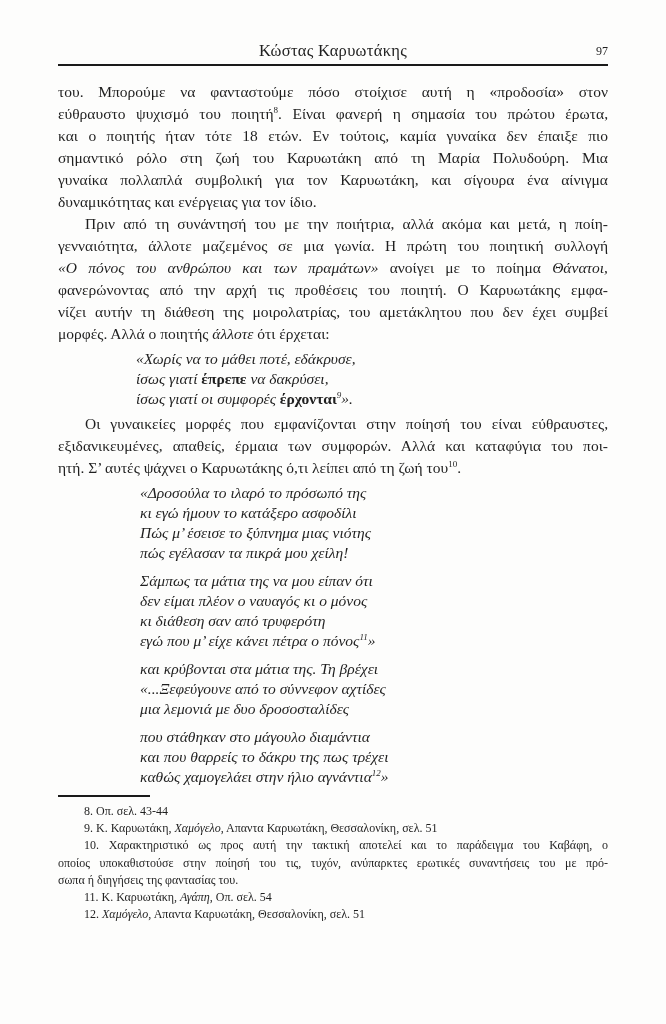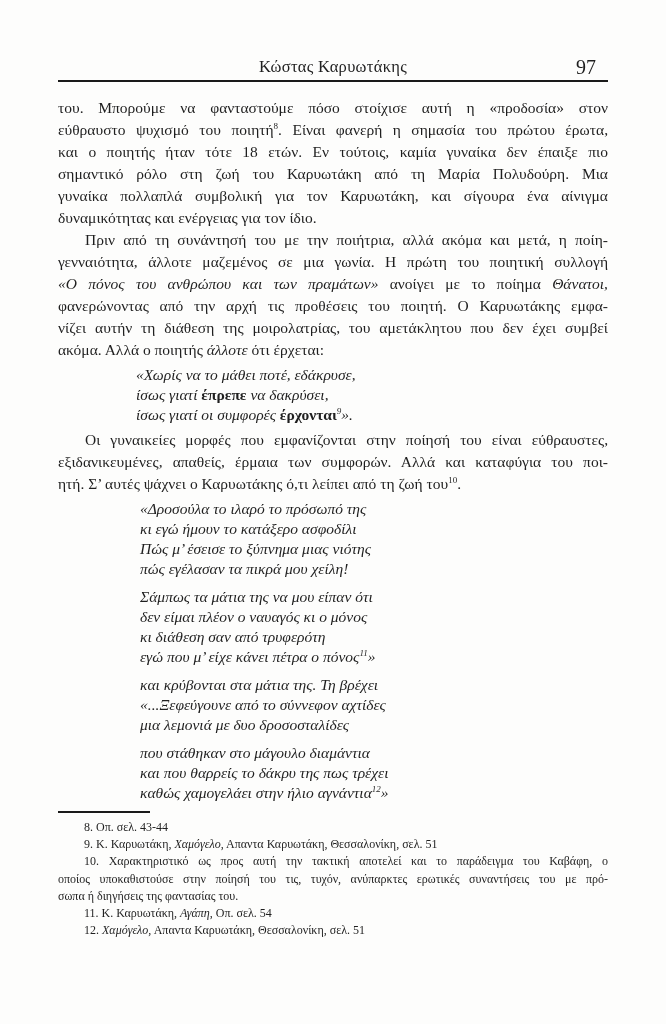--- a/index.html
+++ b/index.html
@@ -3,25 +3,25 @@
 <meta charset="utf-8">
 <style>
   :root { --ink:#1f1f1f; --paper:#fdfdfc; --rule:#1a1a1a; }
   html,body { margin:0; padding:0; background:var(--paper); }
   .page {
     position:relative; width:666px; height:1024px; overflow:hidden;
     background:var(--paper); color:var(--ink);
     font-family:"Liberation Serif","DejaVu Serif",serif;
     margin:0 auto;
   }
-  .column { padding:56px 58px 0 58px; }
+  .column { padding:40px 58px 0 58px; }
   
   .running-head { position:relative; height:22px; }
   .rh-title { text-align:center; font-size:16.5px; line-height:22px; letter-spacing:.3px; }
-  .rh-num { position:absolute; right:12px; bottom:0; font-size:20px; line-height:22px; }
+  .rh-num { position:absolute; right:0; bottom:0; font-size:12px; line-height:22px; }
   .header-rule { border:0; border-top:2px solid var(--rule); margin:2px 0 0 0; }
   
   .body-text { margin-top:15px; }
   .line { font-size:15.5px; line-height:22px; white-space:nowrap; }
   .line.j { text-align:justify; text-align-last:justify; }
   .line.l { text-align:left; text-align-last:left; }
   .line.ind { text-indent:27px; }
   .i { font-style:italic; }
   .b { font-weight:700; font-style:normal; }
   sup { font-size:9px; line-height:0; vertical-align:6px; }
@@ -56,21 +56,21 @@
           <div class="line j"><span>σημαντικό ρόλο στη ζωή του Καρυωτάκη από τη Μαρία Πολυδούρη. Μια</span></div>
           <div class="line j"><span>γυναίκα πολλαπλά συμβολική για τον Καρυωτάκη, και σίγουρα ένα αίνιγμα</span></div>
           <div class="line l"><span>δυναμικότητας και ενέργειας για τον ίδιο.</span></div>
         </div>
         <div class="para">
           <div class="line j ind"><span>Πριν από τη συνάντησή του με την ποιήτρια, αλλά ακόμα και μετά, η ποίη-</span></div>
           <div class="line j"><span>γενναιότητα, άλλοτε μαζεμένος σε μια γωνία. Η πρώτη του ποιητική συλλογή</span></div>
           <div class="line j"><span class="i">«Ο πόνος του ανθρώπου και των πραμάτων»</span><span> ανοίγει με το ποίημα </span><span class="i">Θάνατοι,</span></div>
           <div class="line j"><span>φανερώνοντας από την αρχή τις προθέσεις του ποιητή. Ο Καρυωτάκης εμφα-</span></div>
           <div class="line j"><span>νίζει αυτήν τη διάθεση της μοιρολατρίας, του αμετάκλητου που δεν έχει συμβεί</span></div>
-          <div class="line l"><span>ακόμα. Αλλά ο ποιητής </span><span class="i">άλλοτε</span><span> ότι έρχεται:</span></div>
+          <div class="line l"><span>μορφές. Αλλά ο ποιητής </span><span class="i">άλλοτε</span><span> ότι έρχεται:</span></div>
         </div>
         <div class="verse v1">
           <div class="line l"><span>«Χωρίς να το μάθει ποτέ, εδάκρυσε,</span></div>
           <div class="line l"><span>ίσως γιατί </span><span class="b">έπρεπε</span><span> να δακρύσει,</span></div>
           <div class="line l"><span>ίσως γιατί οι συμφορές </span><span class="b">έρχονται</span><sup>9</sup><span>».</span></div>
         </div>
         <div class="para">
           <div class="line j ind"><span>Οι γυναικείες μορφές που εμφανίζονται στην ποίησή του είναι εύθραυστες,</span></div>
           <div class="line j"><span>εξιδανικευμένες, απαθείς, έρμαια των συμφορών. Αλλά και καταφύγια του ποι-</span></div>
           <div class="line l"><span>ητή. Σ’ αυτές ψάχνει ο Καρυωτάκης ό,τι λείπει από τη ζωή του</span><sup>10</sup><span>.</span></div>

